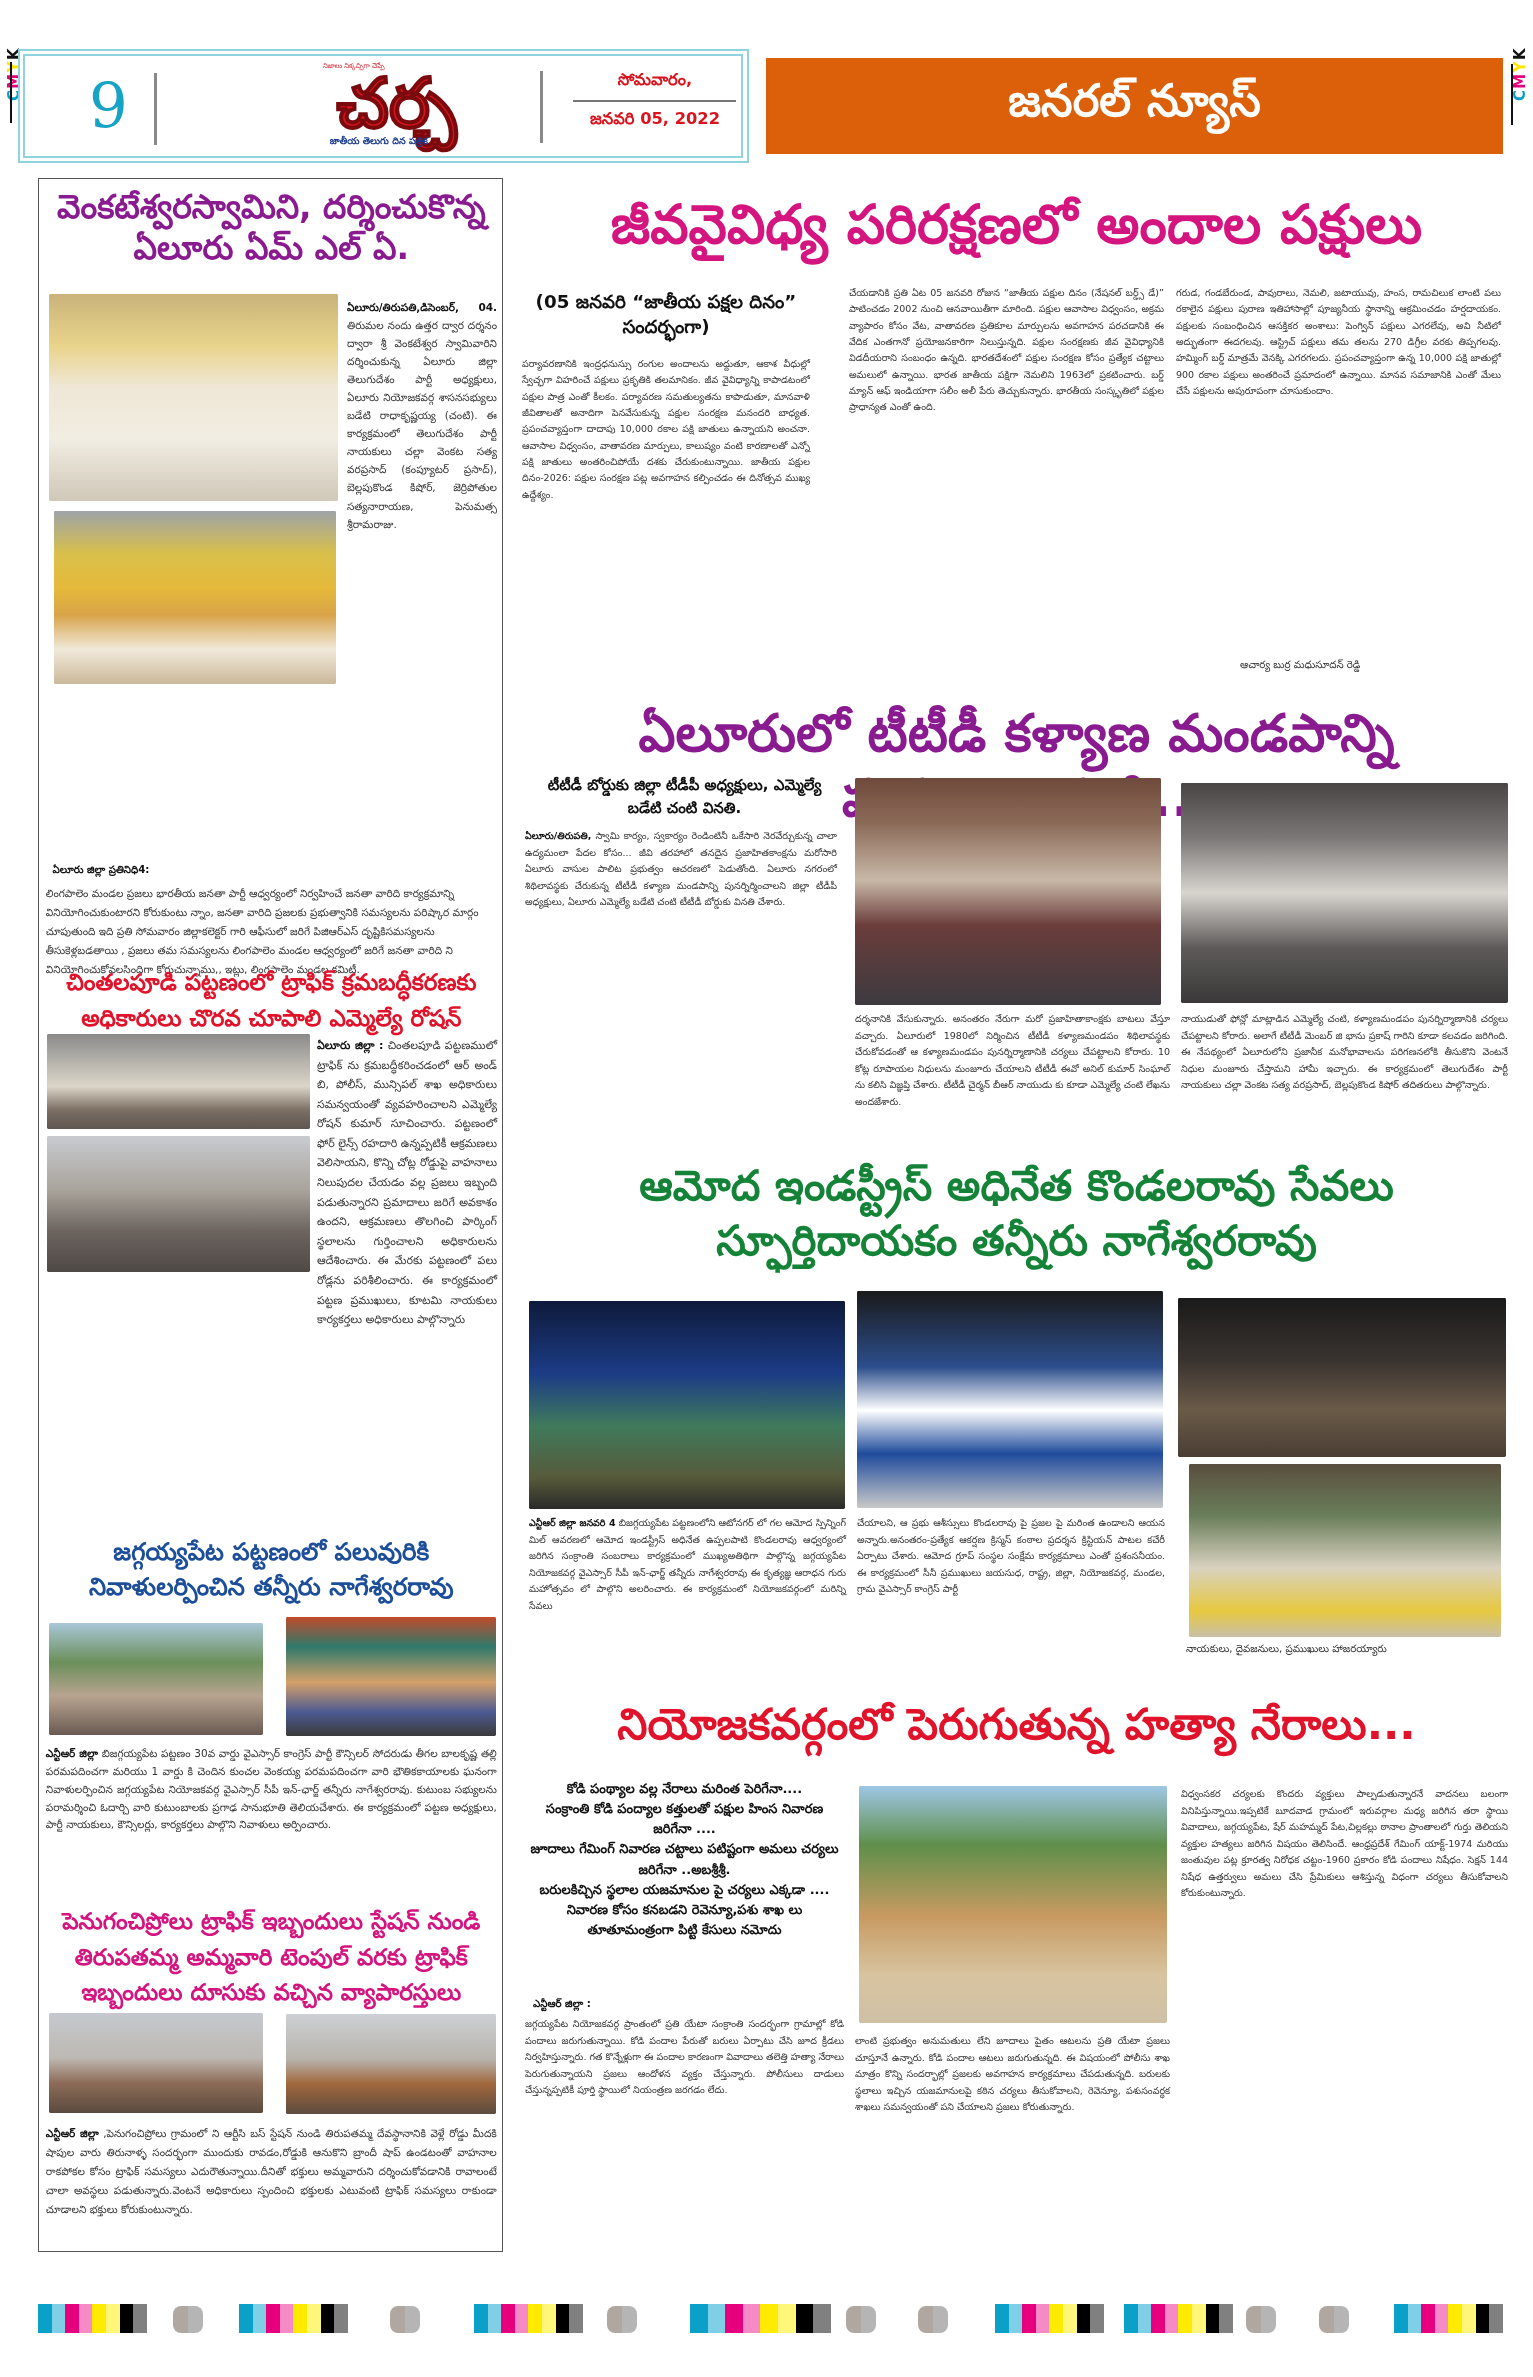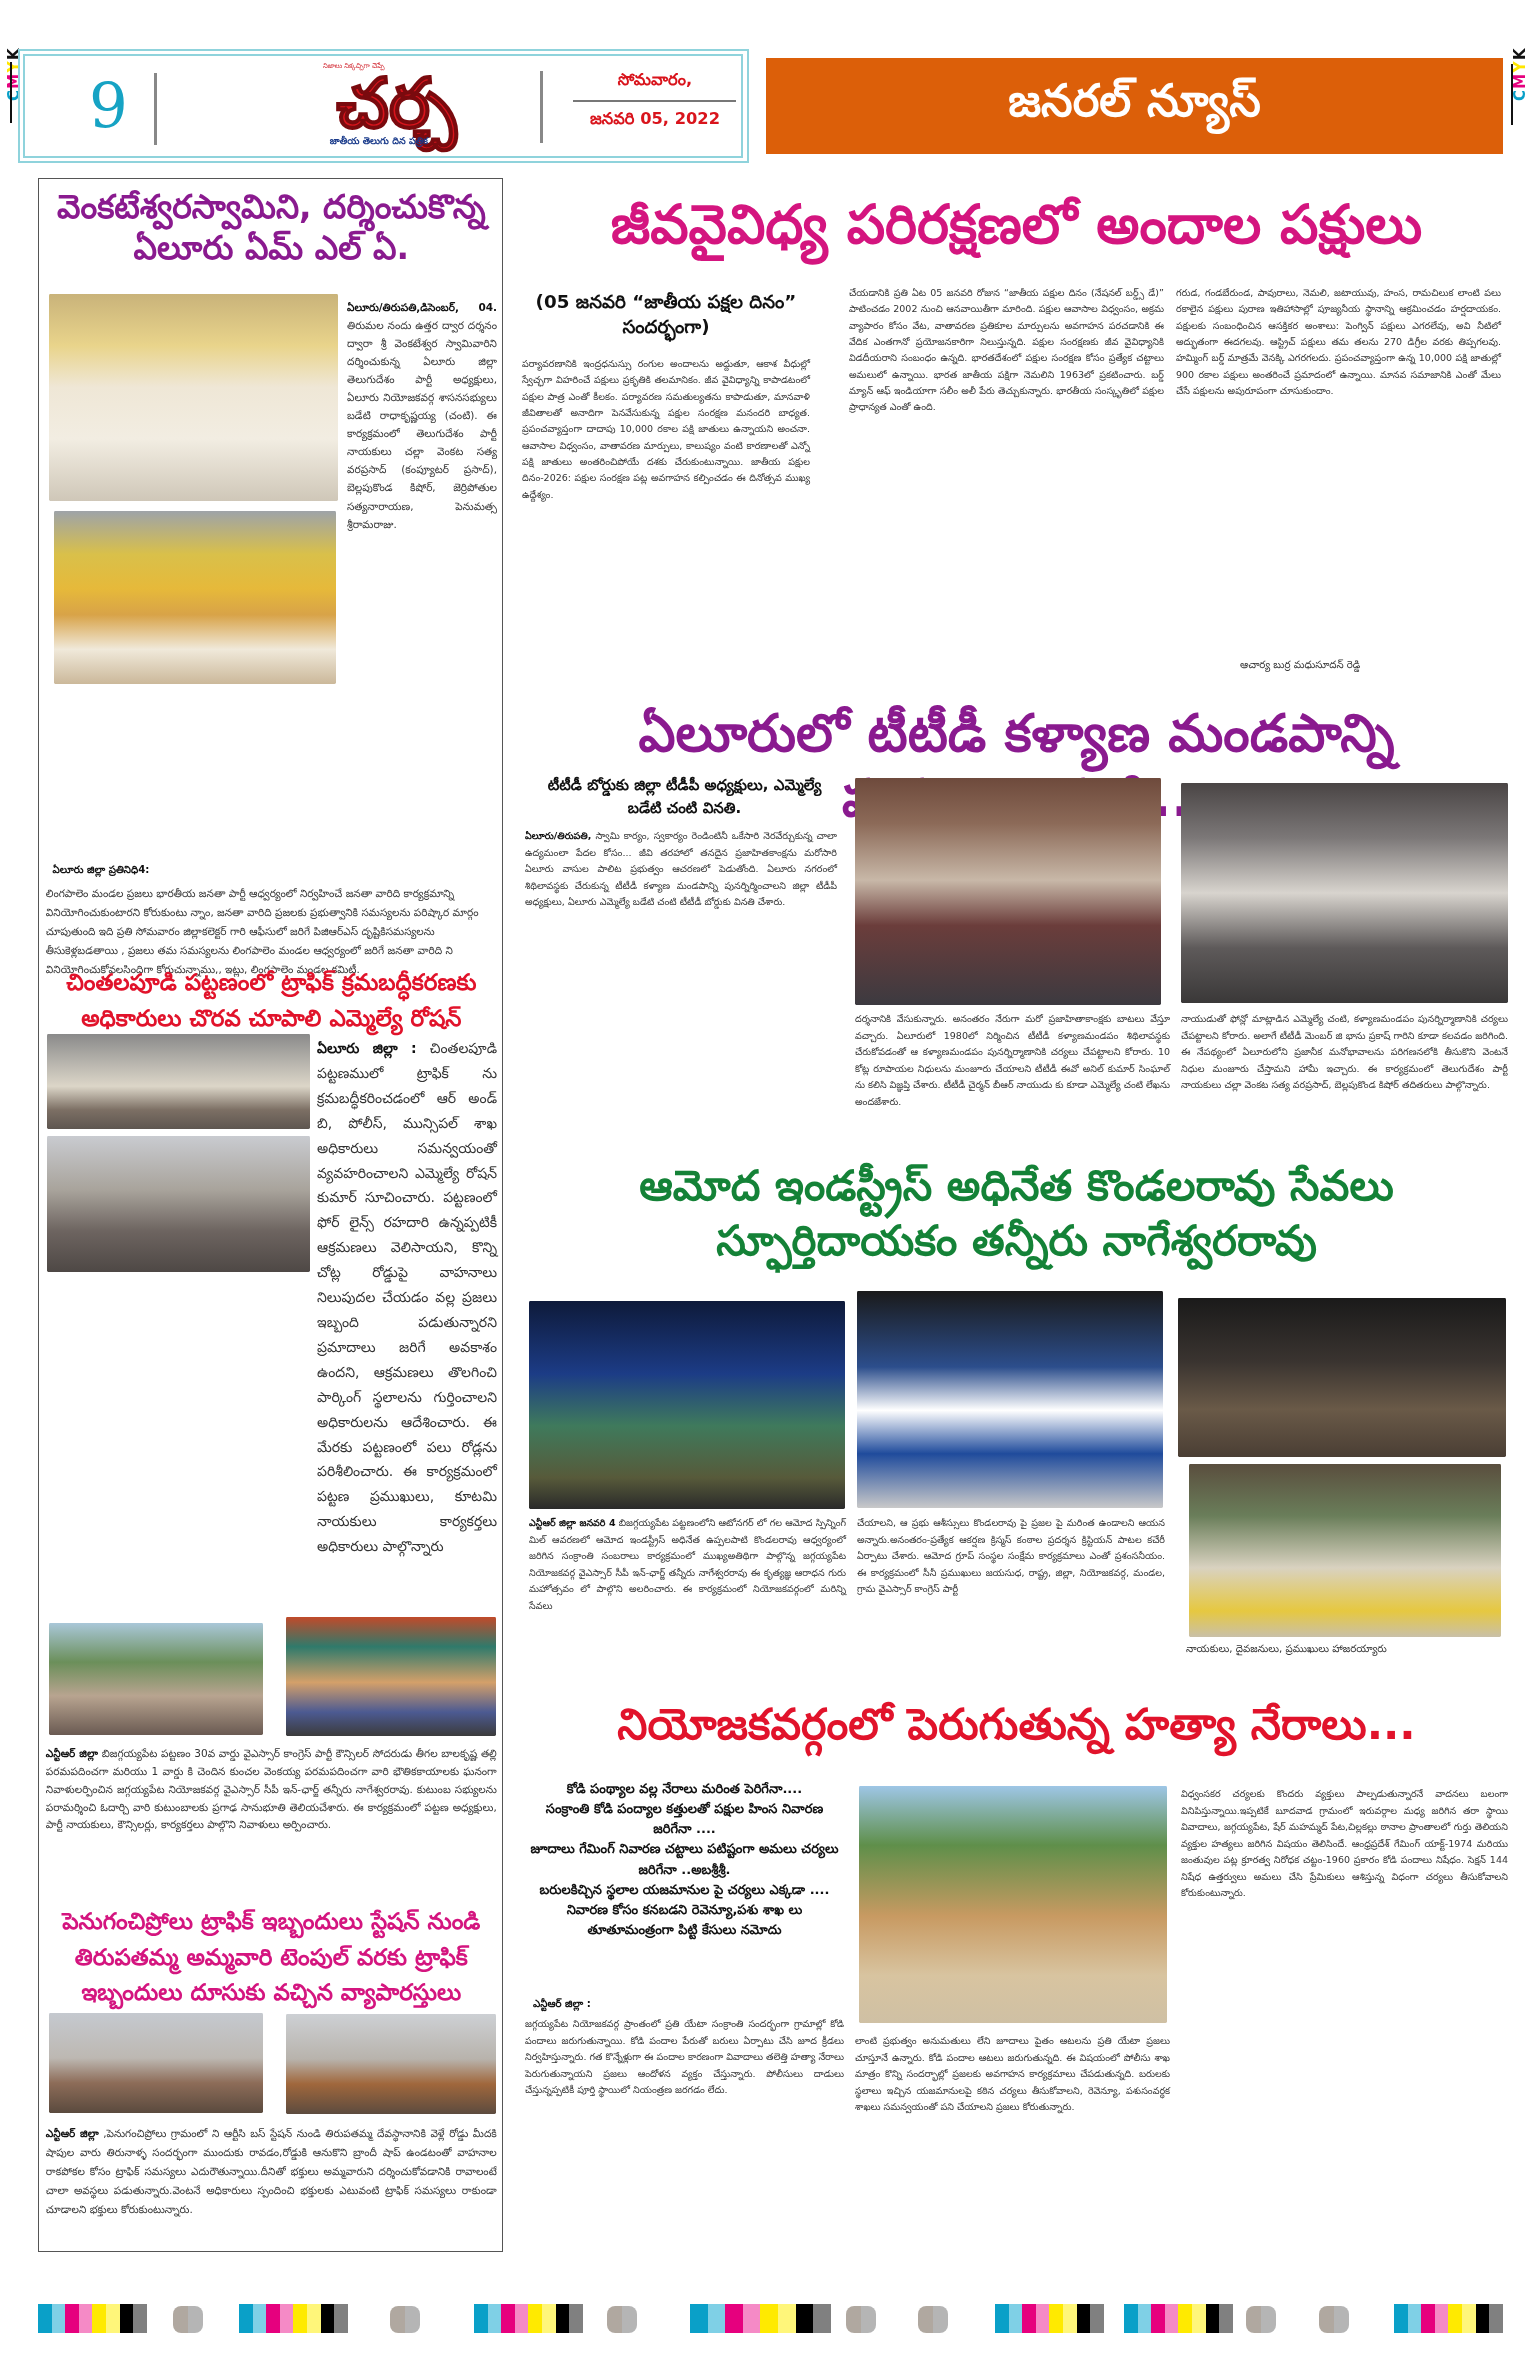--- a/index.html
+++ b/index.html
@@ -108,25 +108,26 @@
     <span>లింగపాలెం మండల ప్రజలు భారతీయ జనతా పార్టీ ఆధ్వర్యంలో నిర్వహించే జనతా వారిది కార్యక్రమాన్ని వినియోగించుకుంటారని కోరుకుంటు న్నాం, జనతా వారిది ప్రజలకు ప్రభుత్వానికి సమస్యలను పరిష్కార మార్గం చూపుతుంది ఇది ప్రతి సోమవారం జిల్లాకలెక్టర్ గారి ఆఫీసులో జరిగే పిజిఆర్ఎస్ దృష్టికిసమస్యలను తీసుకెళ్లబడతాయి , ప్రజలు తమ సమస్యలను లింగపాలెం మండల ఆధ్వర్యంలో జరిగే జనతా వారిది ని వినియోగించుకోవలసిందిగా కోరుచున్నాము,, ఇట్లు, లింగపాలెం మండల కమిటీ.</span>
   </div>
 
   <div class="abs headline red" style="left:6.8px;top:786px;width:451px;font-size:23px;line-height:1.55;">చింతలపూడి పట్టణంలో ట్రాఫిక్ క్రమబద్ధీకరణకు అధికారులు చొరవ చూపాలి ఎమ్మెల్యే రోషన్ కుమార్</div>
   <div class="photo" style="left:8.1px;top:855px;width:263px;height:95px;">
     <div class="inner" style="background:linear-gradient(180deg,#8a8a8a 0%,#b7b4ad 30%,#dcd6c8 55%,#7c6f64 80%,#5e5650 100%);"></div>
   </div>
   <div class="photo" style="left:8.1px;top:957px;width:263px;height:136px;">
     <div class="inner" style="background:linear-gradient(180deg,#c9cbd0 0%,#a8a39b 40%,#6d6460 70%,#4e4845 100%);"></div>
   </div>
-  <div class="abs body-text" style="left:278px;top:857px;width:180px;font-size:14px;line-height:1.78;">
+  <div class="abs body-text" style="left:278px;top:857px;width:180px;font-size:11px;line-height:1.78;">
     <span class="dateline">ఏలూరు జిల్లా :</span>
     <span>చింతలపూడి పట్టణములో ట్రాఫిక్ ను క్రమబద్ధీకరించడంలో ఆర్ అండ్ బి, పోలీస్, మున్సిపల్ శాఖ అధికారులు సమన్వయంతో వ్యవహరించాలని ఎమ్మెల్యే రోషన్ కుమార్ సూచించారు. పట్టణంలో ఫోర్ లైన్స్ రహదారి ఉన్నప్పటికీ ఆక్రమణలు వెలిసాయని, కొన్ని చోట్ల రోడ్డుపై వాహనాలు నిలుపుదల చేయడం వల్ల ప్రజలు ఇబ్బంది పడుతున్నారని ప్రమాదాలు జరిగే అవకాశం ఉందని, ఆక్రమణలు తొలగించి పార్కింగ్ స్థలాలను గుర్తించాలని అధికారులను ఆదేశించారు. ఈ మేరకు పట్టణంలో పలు రోడ్లను పరిశీలించారు. ఈ కార్యక్రమంలో పట్టణ ప్రముఖులు, కూటమి నాయకులు కార్యకర్తలు అధికారులు పాల్గొన్నారు</span>
   </div>
 
+  <div class="abs headline blue" style="left:6.8px;top:1355px;width:451px;font-size:24.4px;line-height:1.45;">జగ్గయ్యపేట పట్టణంలో పలువురికి నివాళులర్పించిన తన్నీరు నాగేశ్వరరావు</div>
   <div class="photo" style="left:10.2px;top:1444px;width:214px;height:112px;">
     <div class="inner" style="background:linear-gradient(180deg,#a9c7d8 0%,#6b8f5a 35%,#b8a490 65%,#6a5a52 100%);"></div>
   </div>
   <div class="photo" style="left:247px;top:1438px;width:210px;height:119px;">
     <div class="inner" style="background:linear-gradient(180deg,#c14a2a 0%,#2f7a6b 25%,#d4a06a 55%,#4c5a92 80%,#3b3b3b 100%);"></div>
   </div>
   <div class="abs body-text" style="left:6.8px;top:1566px;width:451px;font-size:10.5px;line-height:1.7;">
     <span class="dateline">ఎన్టీఆర్ జిల్లా</span>
     <span>బిజగ్గయ్యపేట పట్టణం 30వ వార్డు వైఎస్సార్ కాంగ్రెస్ పార్టీ కౌన్సిలర్ సోదరుడు తీగల బాలకృష్ణ తల్లి పరమపదించగా మరియు 1 వార్డు కి చెందిన కుంచల వెంకయ్య పరమపదించగా వారి భౌతికకాయాలకు ఘనంగా నివాళులర్పించిన జగ్గయ్యపేట నియోజకవర్గ వైఎస్సార్ సీపీ ఇన్-ఛార్జ్ తన్నీరు నాగేశ్వరరావు. కుటుంబ సభ్యులను పరామర్శించి ఓదార్చి వారి కుటుంబాలకు ప్రగాఢ సానుభూతి తెలియచేశారు. ఈ కార్యక్రమంలో పట్టణ అధ్యక్షులు, పార్టీ నాయకులు, కౌన్సిలర్లు, కార్యకర్తలు పాల్గొని నివాళులు అర్పించారు.</span>
   </div>

